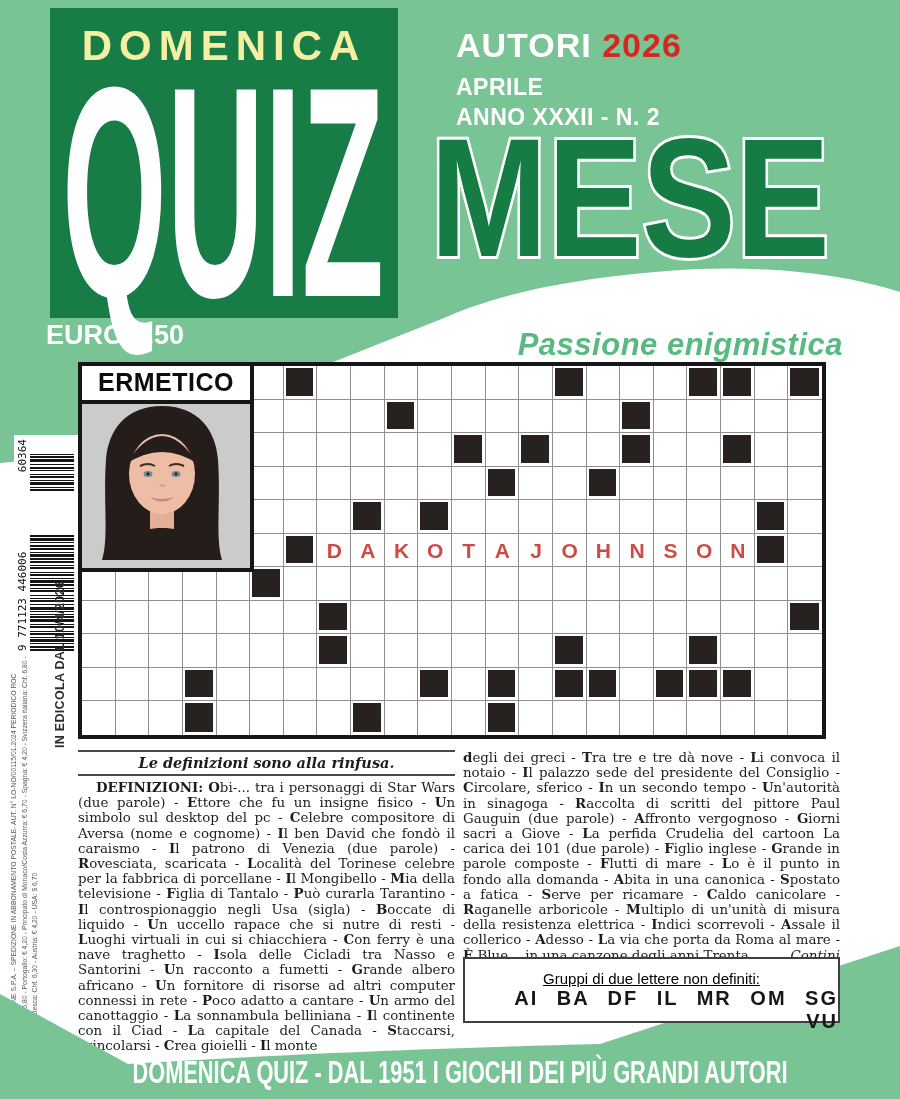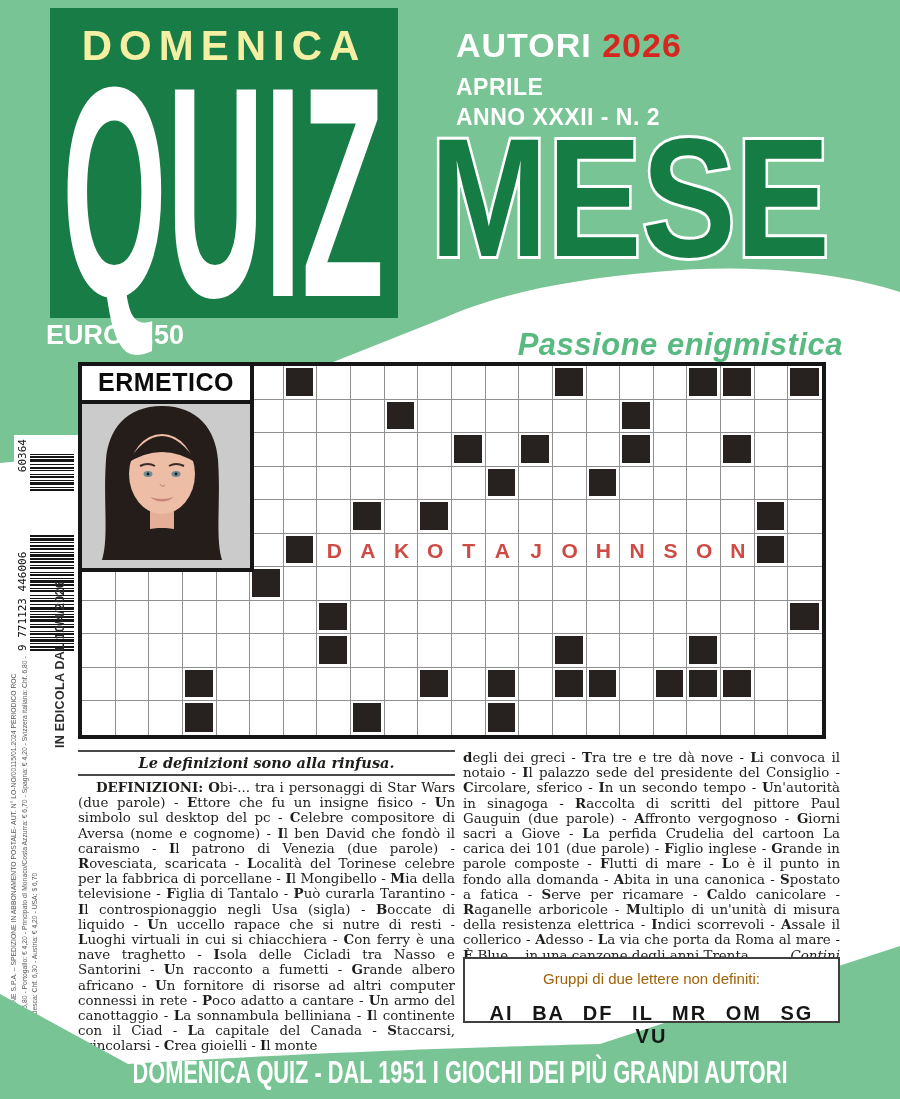--- a/index.html
+++ b/index.html
@@ -84,22 +84,22 @@
   }
   #col-left .defs-text{text-indent:18px;}
   #col-right .defs-text{margin-top:0;}
   .defs-text b{font-weight:bold;}
   .author{float:right;font-style:italic;}
   
   #groups-box{
     position:absolute;left:463px;top:957px;width:377px;height:66px;
     border:2px solid #3f3f3f;background:#fff;text-align:center;z-index:2;box-sizing:border-box;
   }
-  #groups-label{font-size:15px;color:#a16207;margin-top:11px;}
-  #groups-letters{font-size:20px;font-weight:bold;color:#161616;margin-top:15px;letter-spacing:2px;word-spacing:11px;}
+  #groups-label{font-size:15px;color:#000000;margin-top:11px;text-decoration:underline;}
+  #groups-letters{font-size:20px;font-weight:bold;color:#161616;margin-top:0;letter-spacing:2px;word-spacing:11px;text-align:right;}
   
   #footer-svg{position:absolute;left:0;top:930px;}
 </style>
 </head>
 <body>
 
 <svg id="header-svg" width="900" height="480" viewBox="0 0 900 480">
   <path d="M0,0 L900,0 L900,292 C830,270 745,264 655,272 C565,280 498,294 444,318 L187,420 C120,447 58,458 0,463 Z" fill="#79c494"></path>
   <rect x="50" y="8" width="348" height="310" fill="#177c45"></rect>
   <text x="62" y="296" font-family="&quot;Liberation Sans&quot;,sans-serif" font-weight="bold" font-size="300" fill="#ffffff" textLength="322" lengthAdjust="spacingAndGlyphs">QUIZ</text>

